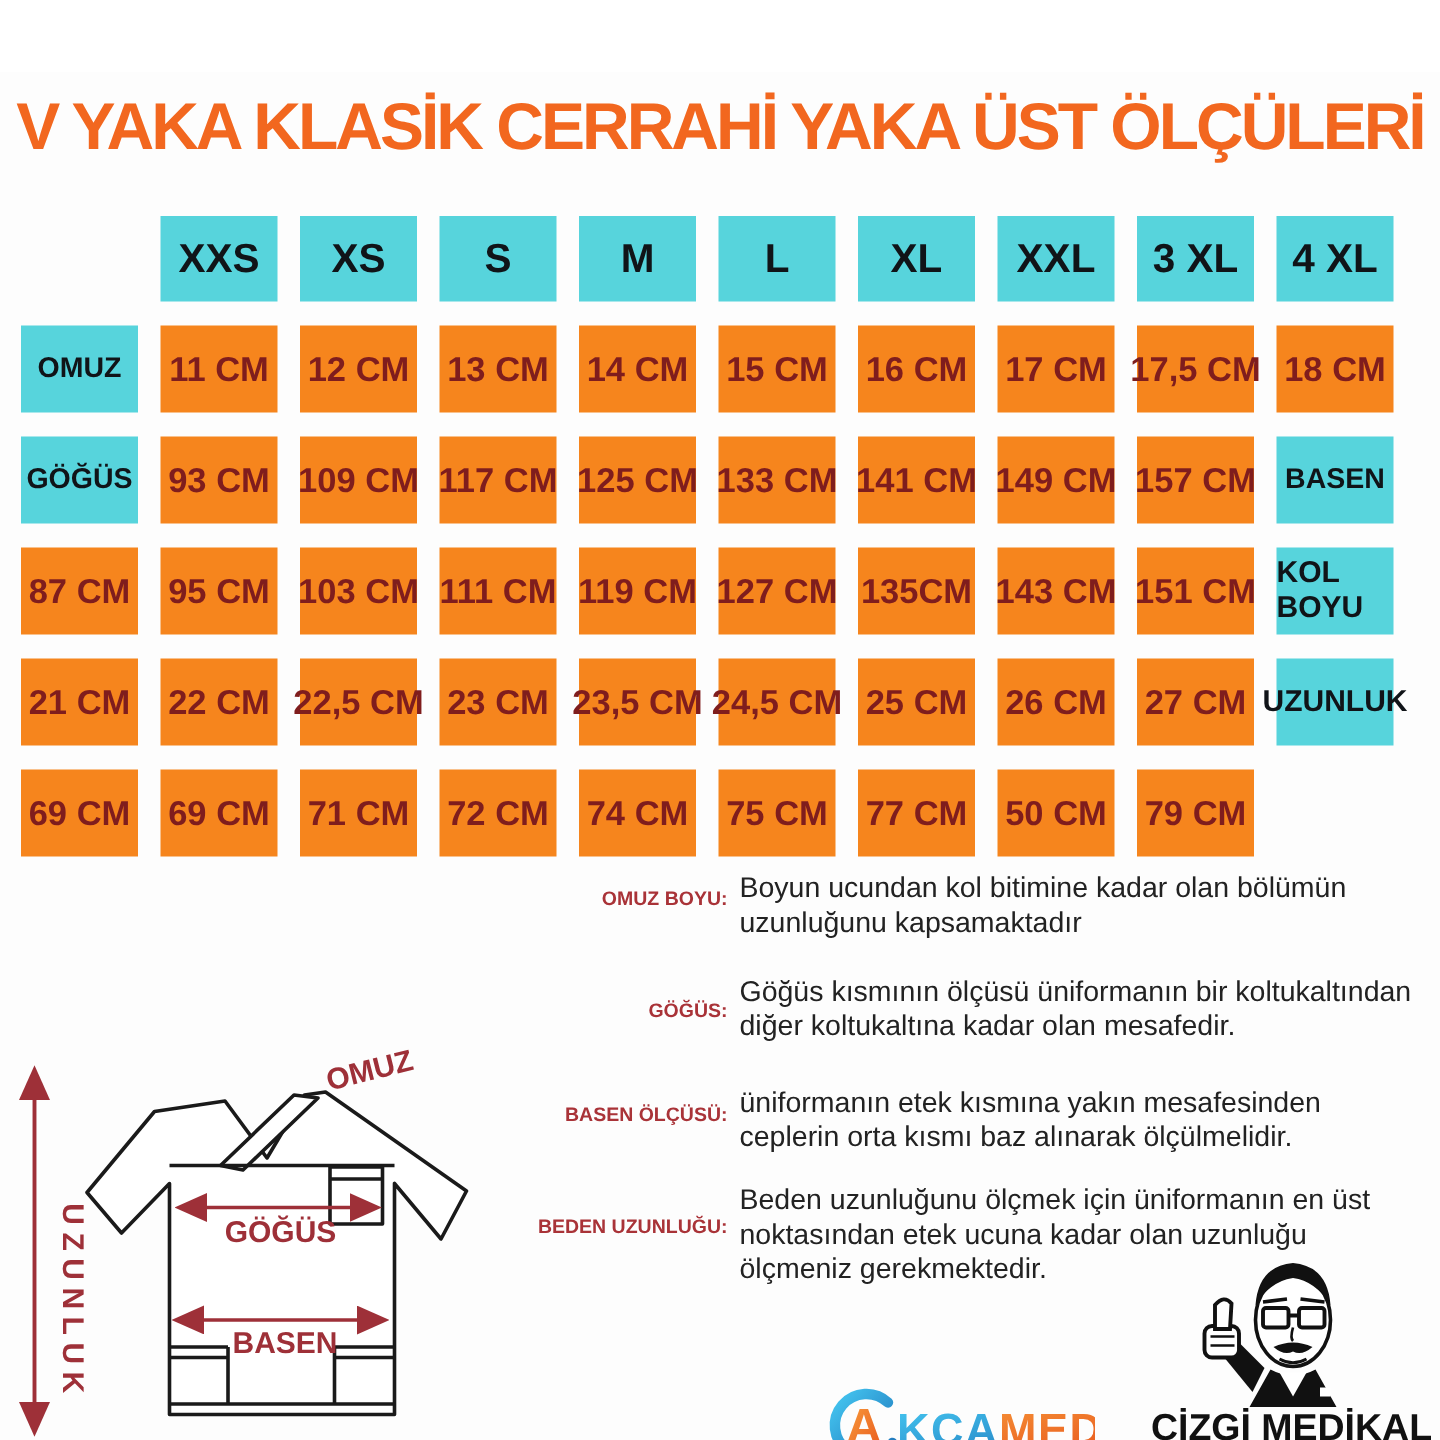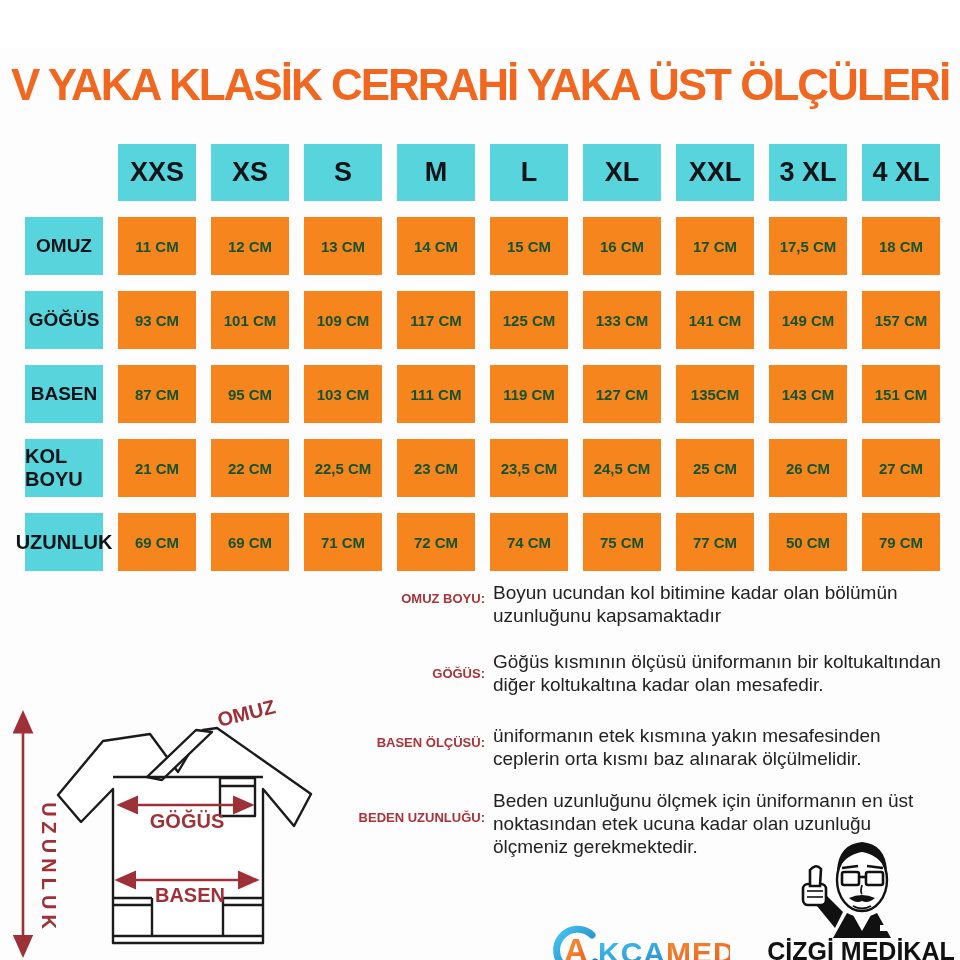--- a/index.html
+++ b/index.html
@@ -9,32 +9,32 @@
 
   
   .title {
     position:absolute; top:12px; left:0; width:960px;
     text-align:center; font-size:44px; font-weight:bold;
     letter-spacing:-2px; color:#f2671f; white-space:nowrap;
   }
 
   
   .size-table {
-    position:absolute; left:25px; top:96px;
+    position:absolute; left:14px; top:96px;
     display:grid;
     grid-template-columns:78px repeat(9,78px);
     grid-template-rows:57px repeat(5,58px);
     column-gap:15px; row-gap:16px;
   }
   .cell { display:flex; align-items:center; justify-content:center; font-weight:bold; }
   .cell.empty { background:transparent; }
   .cell.head { background:#57d4dc; color:#101418; font-size:27px; }
   .cell.rlabel { background:#57d4dc; color:#101418; font-size:19px; }
   .cell.rlabel.sm { font-size:20px; }
-  .cell.val { background:#f6851d; color:#14532d; font-size:15px; white-space:nowrap; }
+  .cell.val { background:#f6851d; color:#7f1d1d; font-size:23px; white-space:nowrap; }
 
   
   .desc { position:absolute; left:0; width:960px; }
   .dlabel {
     position:absolute; left:0; width:485px; text-align:right;
     font-size:13px; font-weight:bold; color:#a93338; white-space:nowrap;
   }
   .dtext {
     position:absolute; left:493px; width:455px;
     font-size:19px; line-height:23px; color:#222;
@@ -71,21 +71,20 @@
     <div class="cell val">13 CM</div>
     <div class="cell val">14 CM</div>
     <div class="cell val">15 CM</div>
     <div class="cell val">16 CM</div>
     <div class="cell val">17 CM</div>
     <div class="cell val">17,5 CM</div>
     <div class="cell val">18 CM</div>
 
     <div class="cell rlabel">GÖĞÜS</div>
     <div class="cell val">93 CM</div>
-    <div class="cell val">101 CM</div>
     <div class="cell val">109 CM</div>
     <div class="cell val">117 CM</div>
     <div class="cell val">125 CM</div>
     <div class="cell val">133 CM</div>
     <div class="cell val">141 CM</div>
     <div class="cell val">149 CM</div>
     <div class="cell val">157 CM</div>
 
     <div class="cell rlabel">BASEN</div>
     <div class="cell val">87 CM</div>

